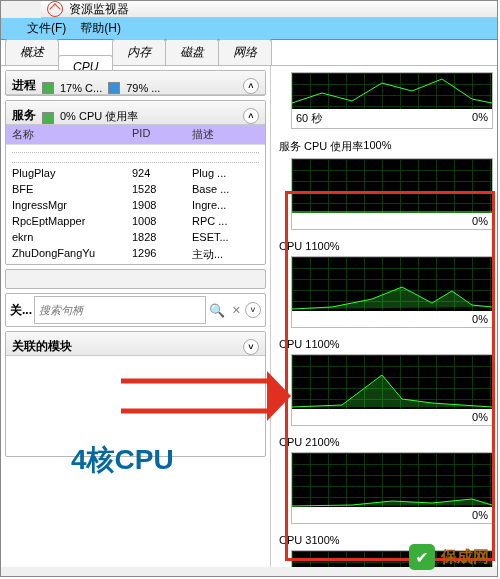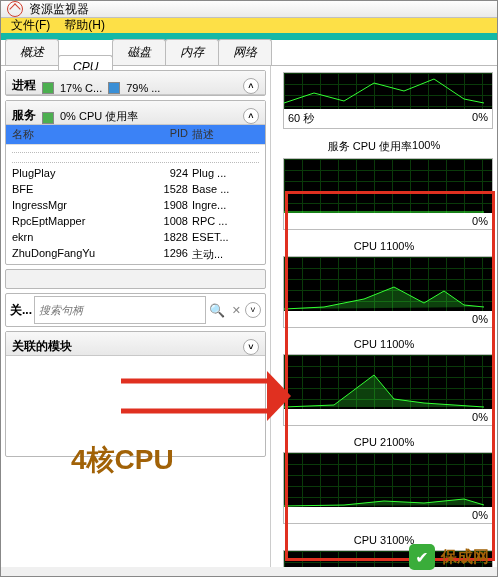--- a/index.html
+++ b/index.html
@@ -21,42 +21,43 @@
     position: relative;
   }
   .titlebar {
     height: 16px;
     background: linear-gradient(#fdfdfd, #eaeaea);
     border-bottom: 1px solid #c0c0c0;
     display: flex;
     align-items: center;
     padding: 8px 6px;
     gap: 6px;
+    margin-left: 40px;
   }
   .title-icon {
     width: 16px; height: 16px;
     border-radius: 50%;
     border: 1.5px solid #d04030;
     position: relative;
   }
   .title-icon::after {
     content: "";
     position: absolute;
     left: 3px; top: 3px; right: 3px; bottom: 3px;
     border-top: 1.5px solid #d04030;
     border-left: 1.5px solid #d04030;
     transform: rotate(45deg);
   }
   .menubar {
     height: 22px;
-    background: #fde047;
-    border-bottom: 7px solid #14b8a6;
+    background: #7dd3fc;
+    border-bottom: 1px solid #14b8a6;
     display: flex;
     align-items: center;
-    padding: 0 4px;
+    padding: 0 20px;
     gap: 2px;
   }
   .menubar span { padding: 2px 6px; cursor: default; }
   .tabs {
     height: 26px;
     background: #fff;
     border-bottom: 1px solid #bbb;
     display: flex;
     align-items: flex-end;
     padding: 0 4px;
@@ -130,25 +131,25 @@
     margin-left: auto;
     cursor: default;
   }
   .table-head, .table-row {
     display: flex;
     padding: 2px 6px;
     font-size: 11px;
   }
   .table-head {
     border-bottom: 1px solid #ddd;
-    background: #3b82f6;
+    background: #c4b5fd;
     color: #333;
   }
   .col1 { width: 120px; }
-  .col2 { width: 60px; text-align: right; padding-right: 4px; }
+  .col2 { width: 60px; padding-right: 4px; }
   .col3 { flex: 1; overflow: hidden; white-space: nowrap; }
   .dotted-row {
     border-bottom: 1px dotted #bbb;
     height: 8px;
     margin: 0 6px 2px;
   }
   .search-row {
     display: flex;
     align-items: center;
     padding: 2px 4px;
@@ -164,21 +165,21 @@
     font-size: 11px;
   }
   .mag-icon {
     color: #2a6dc9;
     font-size: 13px;
     padding: 0 2px;
   }
   .x-icon { color: #888; font-size: 11px; padding: 0 2px; }
   .graph-block {
     border: 1px solid #bcbcbc;
-    margin: 2px 0 8px 8px;
+    margin: 2px 0 8px 16px;
     background: #fff;
   }
   .graph-area {
     height: 54px;
     background: #000;
     position: relative;
     overflow: hidden;
   }
   .graph-grid {
     position: absolute; inset: 0;
@@ -192,36 +193,36 @@
     height: 100%;
   }
   .graph-labels {
     display: flex;
     justify-content: space-between;
     padding: 2px 4px;
     font-size: 11px;
   }
   .graph-title {
     display: flex;
-    justify-content: center;
+    justify-content: flex-start;
     padding: 2px 4px;
     font-size: 11px;
   }
   .red-outline {
     position: absolute;
     border: 3px solid #e03020;
     pointer-events: none;
   }
   .red-arrow {
     position: absolute;
     pointer-events: none;
   }
   .red-text {
     position: absolute;
-    color: #a16207;
+    color: #0369a1;
     font-size: 28px;
     font-weight: bold;
     pointer-events: none;
     font-family: "SimHei", sans-serif;
   }
   .watermark {
     position: absolute;
     right: 8px;
     bottom: 6px;
     display: flex;
@@ -254,22 +255,22 @@
   </div>
 
   <div class="menubar">
     <span>文件(F)</span>
     <span>帮助(H)</span>
   </div>
 
   <div class="tabs">
     <div class="tab">概述</div>
     <div class="tab active">CPU</div>
+    <div class="tab">内存</div>
     <div class="tab">磁盘</div>
-    <div class="tab">内存</div>
     <div class="tab">网络</div>
   </div>
 
   <div class="content">
 
     <div class="left">
 
       <div class="panel">
         <div class="panel-header">
           <span>进程</span>

